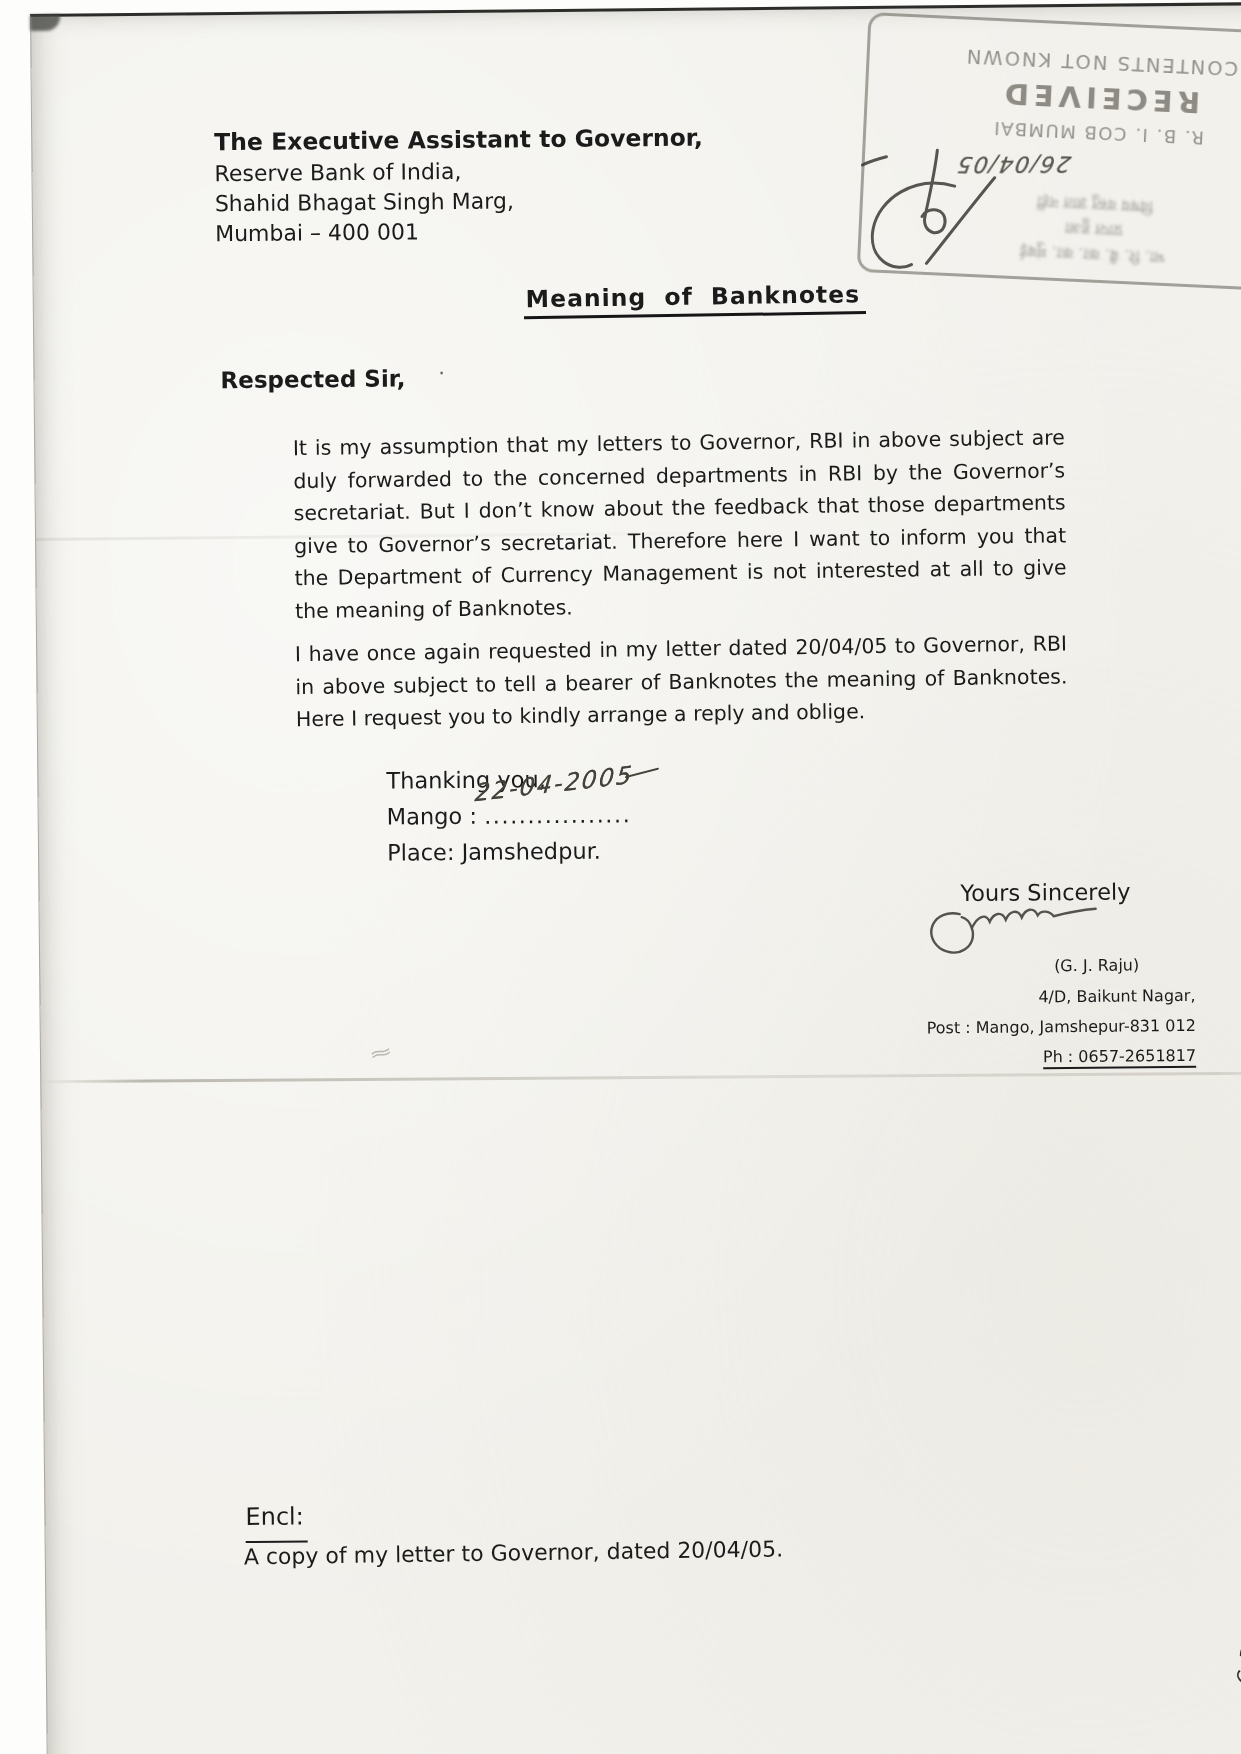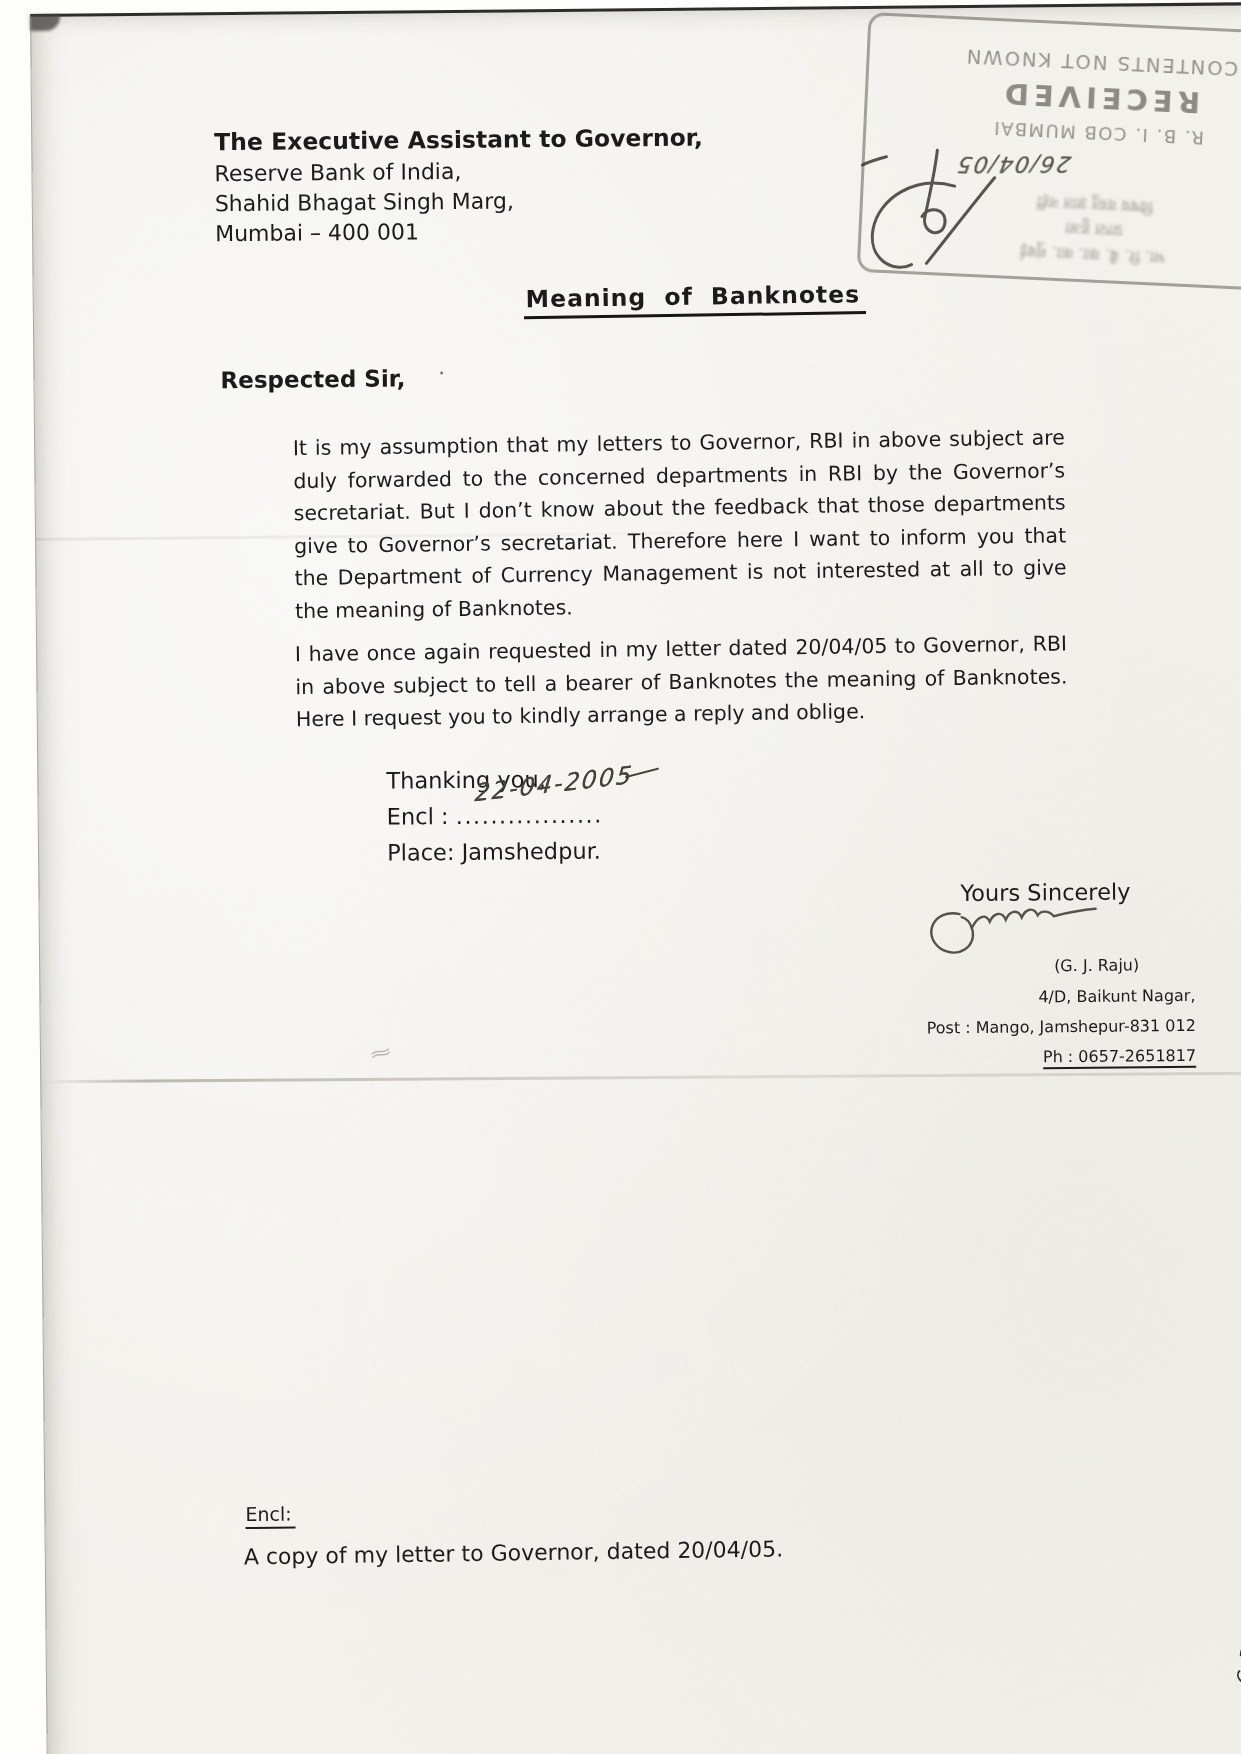--- a/index.html
+++ b/index.html
@@ -50,22 +50,22 @@
                padding-right:64px;box-sizing:border-box;font-size:22.5px;}
   .sender-name{top:949px;padding-right:56px;box-sizing:border-box;}
   .sender-a1{top:980px;}
   .sender-a2{top:1010px;}
   .sender-ph{top:1040px;}
   .sender-ph .u{border-bottom:2.5px solid #1b1b1b;padding-bottom:1px;}
   .sigline{position:absolute;left:690px;width:465px;text-align:right;}
   .sig-svg{position:absolute;left:880px;top:878px;}
 
   
-  .encl-label{position:absolute;left:200px;top:1488px;font-size:19px;
-              border-bottom:2.5px solid #1d1d1d;padding:0 4px 2px 0;}
+  .encl-label{position:absolute;left:200px;top:1488px;font-size:24px;
+              border-bottom:2.5px solid #1d1d1d;padding:0 4px 10px 0;}
   .encl-text{position:absolute;left:198px;top:1528px;font-size:22px;transform:rotate(-0.3deg);}
 
   
   .stamp{position:absolute;left:830px;top:16px;width:470px;height:260px;
          transform:rotate(183.2deg);
          border:3px solid rgba(96,92,84,.55);border-radius:16px;
          box-sizing:border-box;display:flex;flex-direction:column;align-items:center;
          padding:16px 10px 26px 10px;gap:5px;
          color:rgba(104,100,92,.85);filter:blur(.3px);}
   .stamp-hindi{font-size:16px;letter-spacing:0;filter:blur(1.6px);opacity:.65;line-height:20px;}
@@ -125,21 +125,21 @@
 
     <div class="subject ink">Meaning of Banknotes</div>
 
     <div class="salutation ink">Respected Sir,</div>
     <div class="salutation-dot">·</div>
 
     <div class="bodypara para1 ink">It is my assumption that my letters to Governor, RBI in above subject are duly forwarded to the concerned departments in RBI by the Governor’s secretariat.  But I don’t know about the feedback that those departments give to Governor’s secretariat.  Therefore here I want to inform you that the Department of Currency Management is not interested at all to give the meaning of Banknotes.</div>
     <div class="bodypara para2 ink">I have once again requested in my letter dated 20/04/05 to Governor, RBI in above subject to tell a bearer of Banknotes the meaning of Banknotes.  Here I request you to kindly arrange a reply and oblige.</div>
 
     <div class="thanking closing ink">Thanking you,</div>
-    <div class="dateline closing ink"><span>Encl : </span><span class="dots">.................</span></div>
+    <div class="dateline closing ink"><span>Mango : </span><span class="dots">.................</span></div>
     <div class="hw-date hand">22-04-2005</div>
     <div class="place closing ink">Place: Jamshedpur.</div>
 
     <div class="valediction ink">Yours Sincerely</div>
     <svg class="sig-svg" width="185" height="80" viewBox="0 0 185 80">
       <g fill="none" stroke="#44413b" stroke-width="2.4" stroke-linecap="round" opacity="0.9">
         <path d="M40,28 C14,22 2,48 20,62 C38,74 58,60 52,42 C50,36 46,32 42,31"></path>
         <path d="M52,42 C58,30 66,27 70,36 C74,27 82,25 86,34 C90,25 98,23 102,32 C106,23 114,21 118,30 C122,24 130,26 134,31 C146,28 162,25 176,24"></path>
       </g>
     </svg>

